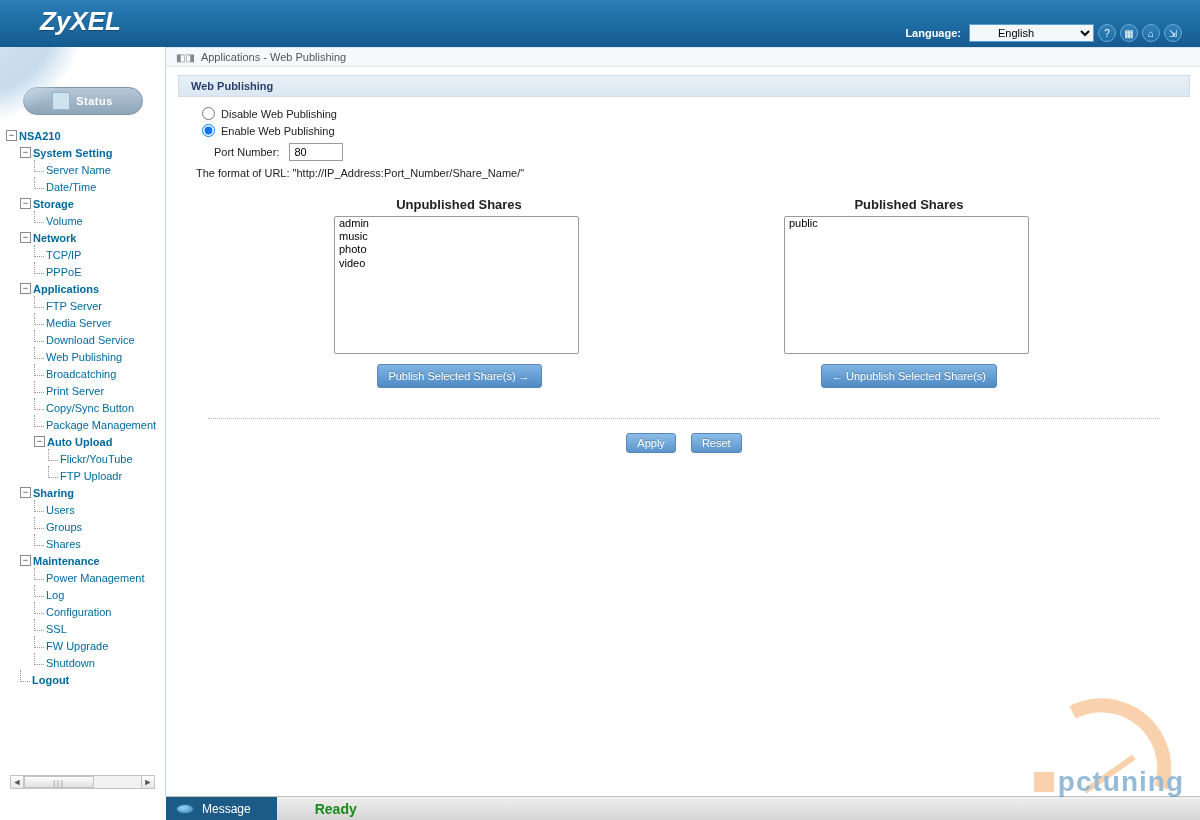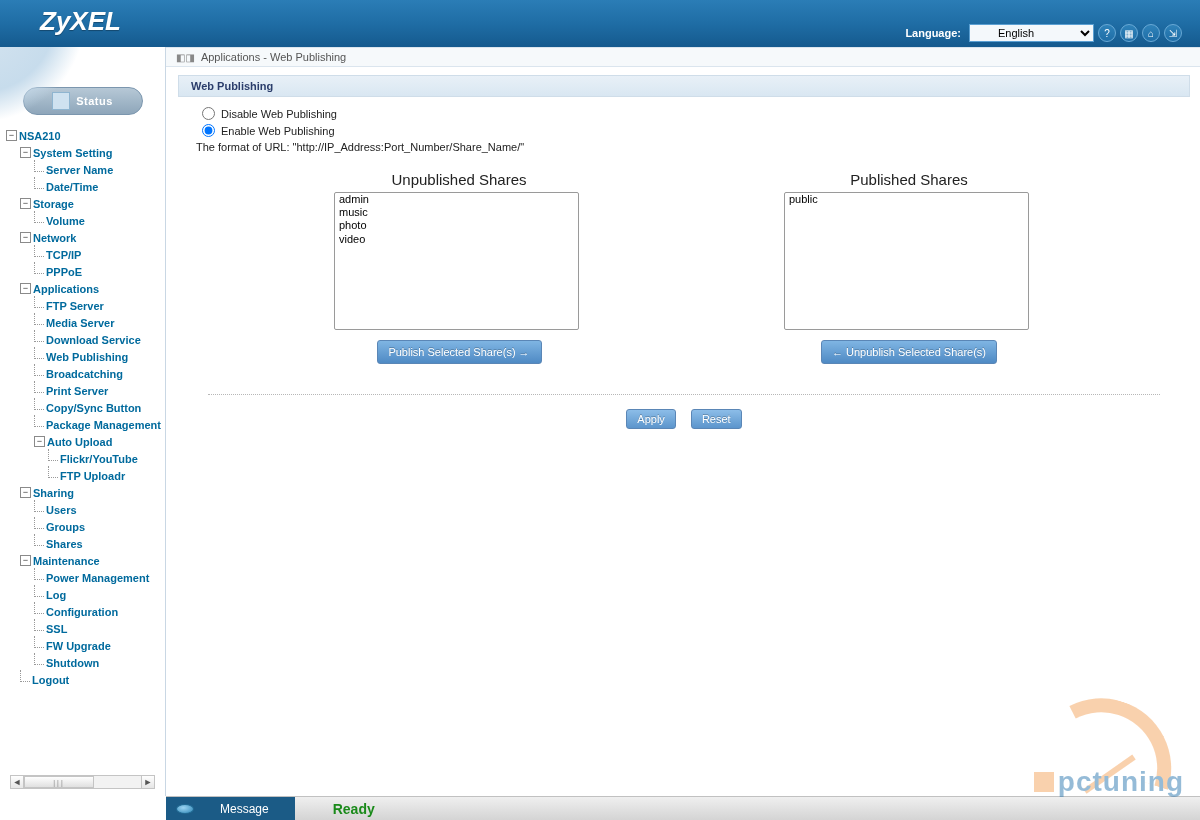--- a/index.html
+++ b/index.html
@@ -14,21 +14,21 @@
 .sidebar { width: 166px; background: #fff; border-right: 1px solid #c9d7e4; position: relative; overflow: hidden; }
 .sidebar-inner { padding-top: 16px; }
 .status-pill { margin: 24px auto 12px; width: 120px; height: 28px; border-radius: 14px; background: linear-gradient(to bottom,#b6c8d6,#8ea6ba); border: 1px solid #7b96ae; display: flex; align-items: center; justify-content: center; gap: 6px; color: #fff; font-weight: bold; font-size: 11px; letter-spacing: 0.5px; cursor: pointer; }
 .status-pill .cube { width: 18px; height: 18px; background: #cfe2f0; border: 1px solid #8fb5d0; }
 .tree { padding: 0 0 8px 6px; font-size: 11px; color: #006a9d; }
 .tree .row { display: flex; align-items: center; height: 17px; white-space: nowrap; cursor: pointer; }
 .tree .toggle { width: 11px; height: 11px; border: 1px solid #8a8a8a; display: inline-flex; align-items: center; justify-content: center; font-size: 9px; line-height: 1; color: #333; margin-right: 2px; background: #fff; }
 .tree .pad { display: inline-block; }
 .tree .label-root { color: #006a9d; font-weight: bold; }
 .tree .label-group { color: #006a9d; font-weight: bold; }
-.tree .label-leaf { color: #006a9d; font-weight: bold; }
+.tree .label-leaf { color: #006a9d; font-weight: normal; }
 .tree .tick-l { display:inline-block; width:10px; height:12px; border-left:1px dotted #999; border-bottom:1px dotted #999; margin-right:2px; position:relative; top:-4px; }
 .side-scroll { position: absolute; left: 10px; right: 10px; bottom: 6px; height: 16px; display: flex; align-items: center; }
 .side-scroll .arrow { width: 14px; height: 14px; border: 1px solid #c4c4c4; background: linear-gradient(#fefefe,#e6e6e6); display:flex; align-items:center; justify-content:center; font-size:9px; color:#555; cursor:pointer; }
 .side-scroll .track { flex:1; height:14px; border-top:1px solid #c4c4c4; border-bottom:1px solid #c4c4c4; background:#f2f2f2; position:relative; }
 .side-scroll .thumb { position:absolute; left:0; top:0; height:12px; width:70px; background:linear-gradient(#fefefe,#e0e0e0); border:1px solid #c4c4c4; }
 .side-scroll .thumb::after { content:"|||"; font-size:7px; color:#888; position:absolute; left:50%; top:50%; transform:translate(-50%,-50%); letter-spacing:2px; }
 .content { flex: 1; background: #fff; display: flex; flex-direction: column; overflow: hidden; }
 .breadcrumb { height: 20px; background: #f6f9fb; border-top: 1px solid #dbe5ee; border-bottom: 1px solid #dbe5ee; padding: 3px 10px; font-size: 11px; color: #555; display: flex; align-items: center; gap: 6px; }
 .breadcrumb .bc-icon { font-size: 10px; color: #888; }
 .panel { margin: 8px 10px 0 12px; }
@@ -37,29 +37,29 @@
 .radio-row { display:flex; align-items:center; gap:6px; margin-bottom:4px; margin-left:6px; }
 .field-row { display:flex; align-items:center; gap:10px; margin:6px 0 6px 18px; }
 .field-row input[type="text"]{ width:54px; height:18px; font-size:11px; padding:0 4px; border:1px solid #9a9a9a; }
 .note-row { display:flex; align-items:center; gap:6px; margin-top:4px; }
 .note-row .pin { width:14px; height:14px; background:#f5c64a; border:1px solid #c38a1a; transform: rotate(45deg); }
 .note-row .pin::after{ content:""; }
 .note-row .nlabel{ font-weight:bold; }
 .note-url { font-weight: normal; margin-top:2px; }
 .shares { display:flex; gap:200px; justify-content:center; margin-top:18px; }
 .share-col { width:250px; text-align:center; }
-.share-col .col-title { font-weight:normal; font-size:15px; margin-bottom:4px; }
+.share-col .col-title { font-weight:bold; font-size:13px; margin-bottom:4px; }
 .share-col select.share-list { display:block; width:245px; height:138px; border:1px solid #9a9a9a; font-size:11px; background:#fff; overflow-y: scroll; }
 .share-col select.share-list option { padding: 0 4px; }
 .action-btn { margin-top:10px; display:inline-block; min-width:165px; height:24px; border:1px solid #5a86b6; border-radius:3px; background: linear-gradient(to bottom,#7fb5e3,#4f8ac4); color:#fff; font-size:11px; text-shadow:0 -1px 0 rgba(0,0,0,0.25); cursor:pointer; padding:0 10px; }
 .divider { border-top:1px dotted #b7b7b7; margin:30px 12px 14px; }
 .bottom-buttons { text-align:center; }
 .btn { display:inline-block; min-width:46px; height:20px; padding:0 10px; margin:0 6px; border:1px solid #5a86b6; border-radius:3px; background: linear-gradient(to bottom,#8cbde8,#5c95cc); color:#fff; font-size:11px; text-shadow:0 -1px 0 rgba(0,0,0,0.25); cursor:pointer; }
 .statusbar { position:absolute; left:166px; right:0; bottom:0; height:24px; background: linear-gradient(to bottom,#efefef,#d4d4d4); border-top:1px solid #c1c1c1; display:flex; align-items:center; }
-.statusbar .msg-tab { display:flex; align-items:center; gap:26px; background:#1b5b86; color:#fff; height:24px; padding:0 26px 0 10px; font-size:12px; }
+.statusbar .msg-tab { display:flex; align-items:center; gap:8px; background:#1b5b86; color:#fff; height:24px; padding:0 26px 0 10px; font-size:12px; }
 .statusbar .msg-tab .dot { width:18px; height:10px; border-radius:50%; background: radial-gradient(ellipse at 40% 35%, #9cd4f2, #2d86b6); border:1px solid #226a93; }
 .statusbar .ready { margin-left:38px; font-weight:bold; color:#1a8a1a; font-size:14px; }
 .sidebar-curve { position:absolute; left:0; top:0; width:166px; height:96px; background: radial-gradient(150px 150px at -20px -30px, #d6e5f0 0%, #c7dcec 50%, transparent 70%); pointer-events:none; }
 .watermark { position:absolute; right:6px; bottom:16px; opacity:0.5; }
 .watermark .arc{ width:140px; height:70px; border:14px solid #f4a55e; border-bottom:none; border-left-color: transparent; border-top-left-radius:140px; border-top-right-radius:140px; position:absolute; right:12px; bottom:34px; transform: rotate(18deg); }
 .watermark .needle{ width:60px; height:6px; background:#f4a55e; position:absolute; right:60px; bottom:44px; transform-origin:right center; transform: rotate(-35deg); }
 .watermark .txt{ position:absolute; right:10px; bottom:6px; font-family: Arial; font-size:28px; font-weight:bold; color:#2e7ab1; letter-spacing:1px; display:flex; align-items:center; }
 .watermark .sq{ display:inline-block; width:20px; height:20px; background:#f4a55e; margin-right:4px; }
 </style>
 </head>
@@ -280,20 +280,24 @@
       <div class="panel-title">Web Publishing</div>
       <div class="form-area">
         <label class="radio-row">
           <input type="radio" name="wp" style="">
           <span>Disable Web Publishing</span>
         </label>
         <label class="radio-row">
           <input type="radio" name="wp" checked="" style="">
           <span>Enable Web Publishing</span>
         </label>
+        <div class="field-row">
+          <span>Port Number:</span>
+          <input type="text" value="80" style="">
+        </div>
         <div class="note-url">The format of URL: "http://IP_Address:Port_Number/Share_Name/"</div>
 
         <div class="shares">
           <div class="share-col">
             <div class="col-title">Unpublished Shares</div>
             <select multiple="" class="share-list" id="unpub-list">
                 <option>admin</option>
                 <option>music</option>
                 <option>photo</option>
                 <option>video</option>

